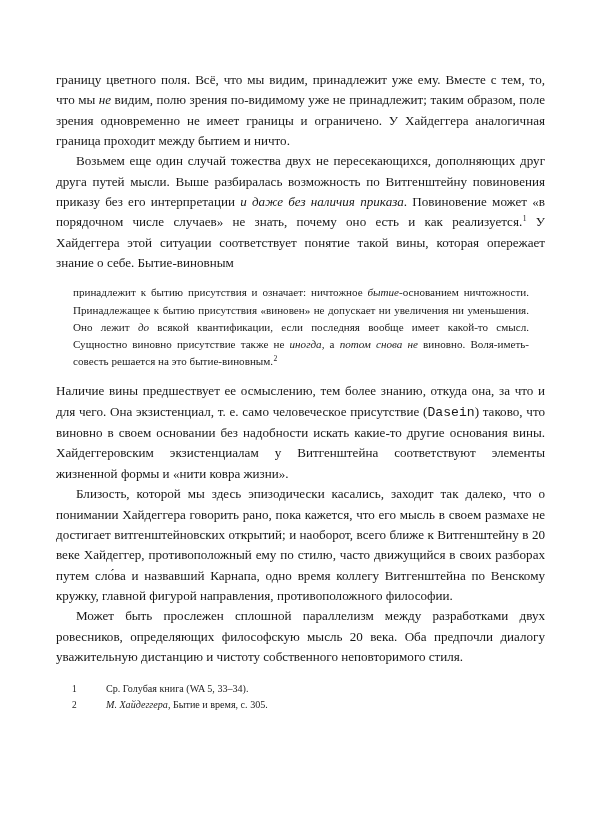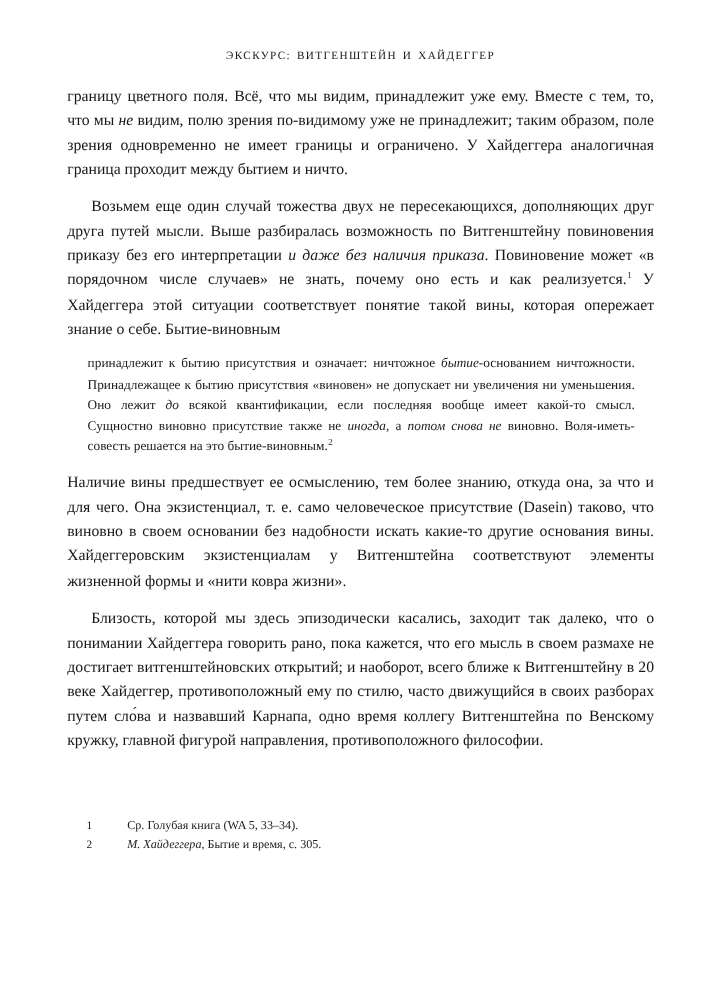--- a/index.html
+++ b/index.html
@@ -47,21 +47,20 @@
     margin: 0;
     font-size: 13.1px;
     line-height: 20.35px;
     text-align: justify;
     text-justify: inter-word;
     color: #171717;
     hyphens: manual;
   }
   p.body-par.indent {
     text-indent: 20px;
-    margin-top: 11px;
   }
 
   .quote {
     margin: 11px 0 11px 0;
     padding-left: 17px;
     padding-right: 16px;
   }
   .quote p {
     margin: 0;
     font-size: 11.1px;
@@ -94,43 +93,43 @@
   }
   .footnote-num {
     width: 19px;
     flex: 0 0 19px;
     font-size: 9.4px;
   }
   .footnote-text {
     flex: 1 1 auto;
     margin-left: 15px;
   }
-  .latin { font-family: Liberation Serif, serif; }
+  .latin { font-family: Liberation Mono, monospace; }
 </style>
 </head>
 <body>
 
 <div class="page">
 
-  <div class="running-head">ЭКСКУРС: ВИТГЕНШТЕЙН И ХАЙДЕГГЕР</div>
 
   <div class="textblock">
 
     <p class="body-par"><span>границу цветного поля. Всё, что мы видим, принадлежит уже ему. Вместе с тем, то, что мы </span><i>не</i><span> видим, полю зрения по-видимому уже не принадлежит; таким образом, поле зрения одновременно не имеет границы и ограничено. У Хайдеггера аналогичная граница проходит между бытием и ничто.</span></p>
 
     <p class="body-par indent"><span>Возьмем еще один случай тожества двух не пересекающихся, дополняющих друг друга путей мысли. Выше разбиралась возможность по Витгенштейну повиновения приказу без его интерпретации </span><i>и даже без наличия приказа</i><span>. Повиновение может «в порядочном числе случаев» не знать, почему оно есть и как реализуется.</span><sup class="fn">1</sup><span> У Хайдеггера этой ситуации соответствует понятие такой вины, которая опережает знание о себе. Бытие-виновным</span></p>
 
     <blockquote class="quote">
       <p><span>принадлежит к бытию присутствия и означает: ничтожное </span><i>бытие</i><span>-основанием ничтожности. Принадлежащее к бытию присутствия «виновен» не допускает ни увеличения ни уменьшения. Оно лежит </span><i>до</i><span> всякой квантификации, если последняя вообще имеет какой-то смысл. Сущностно виновно присутствие также не </span><i>иногда</i><span>, а </span><i>потом снова не</i><span> виновно. Воля-иметь-совесть решается на это бытие-виновным.</span><sup class="fn">2</sup></p>
     </blockquote>
 
     <p class="body-par"><span>Наличие вины предшествует ее осмыслению, тем более знанию, откуда она, за что и для чего. Она экзистенциал, т. е. само человеческое присутствие (</span><span class="latin">Dasein</span><span>) таково, что виновно в своем основании без надобности искать какие-то другие основания вины. Хайдеггеровским экзистенциалам у Витгенштейна соответствуют элементы жизненной формы и «нити ковра жизни».</span></p>
 
     <p class="body-par indent">Близость, которой мы здесь эпизодически касались, заходит так далеко, что о понимании Хайдеггера говорить рано, пока кажется, что его мысль в своем размахе не достигает витгенштейновских открытий; и наоборот, всего ближе к Витгенштейну в 20 веке Хайдеггер, противоположный ему по стилю, часто движущийся в своих разборах путем сло́ва и назвавший Карнапа, одно время коллегу Витгенштейна по Венскому кружку, главной фигурой направления, противоположного философии.</p>
 
+    <p class="body-par indent">Может быть прослежен сплошной параллелизм между разработками двух ровесников, определяющих философскую мысль 20 века. Оба предпочли диалогу уважительную дистанцию и чистоту собственного неповторимого стиля.</p>
 
   </div>
 
   <div class="footnotes">
 
     <div class="footnote-row">
       <span class="footnote-num">1</span>
       <span class="footnote-text"><span>Ср. Голубая книга (WA 5, 33–34).</span></span>
     </div>
 

